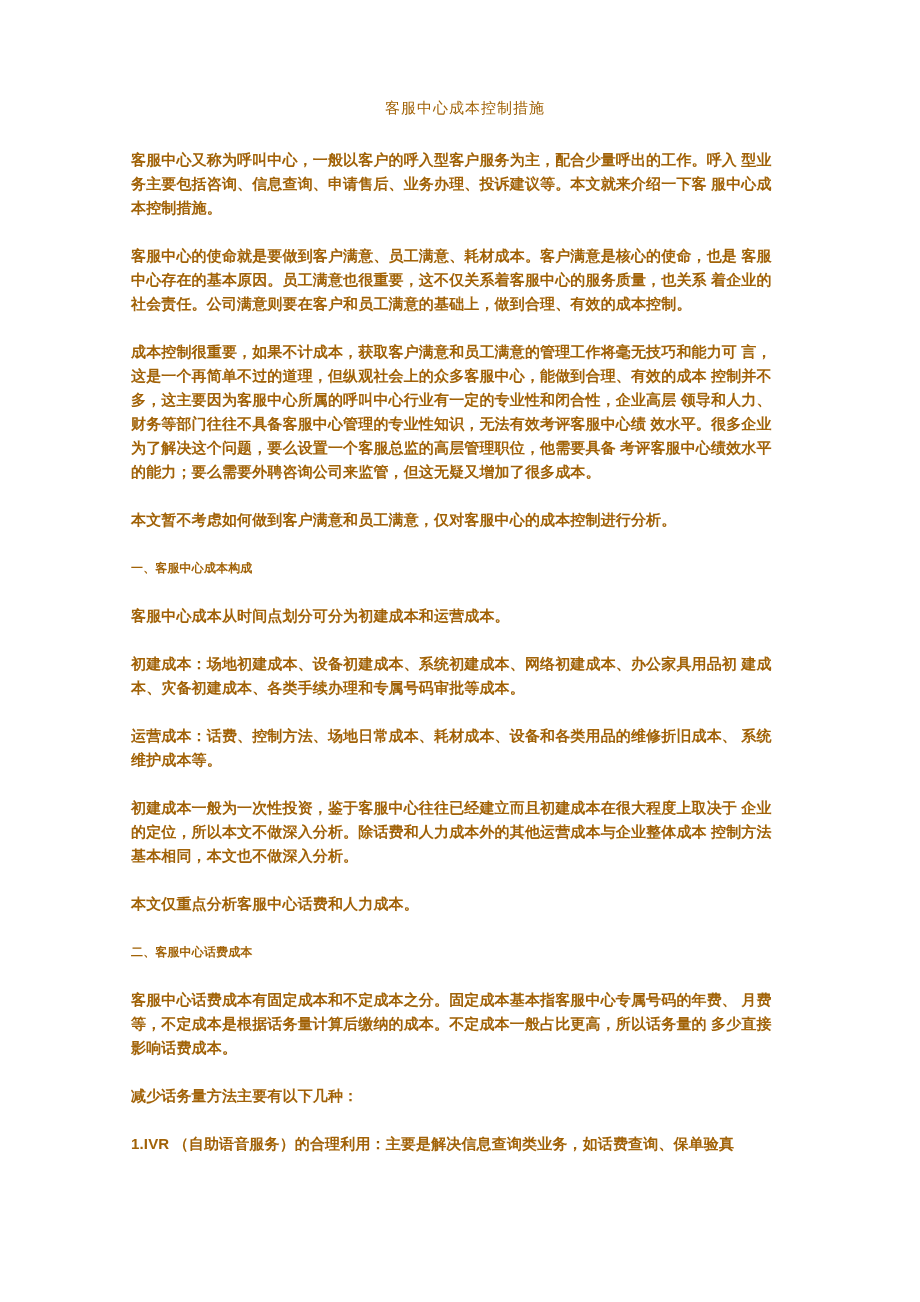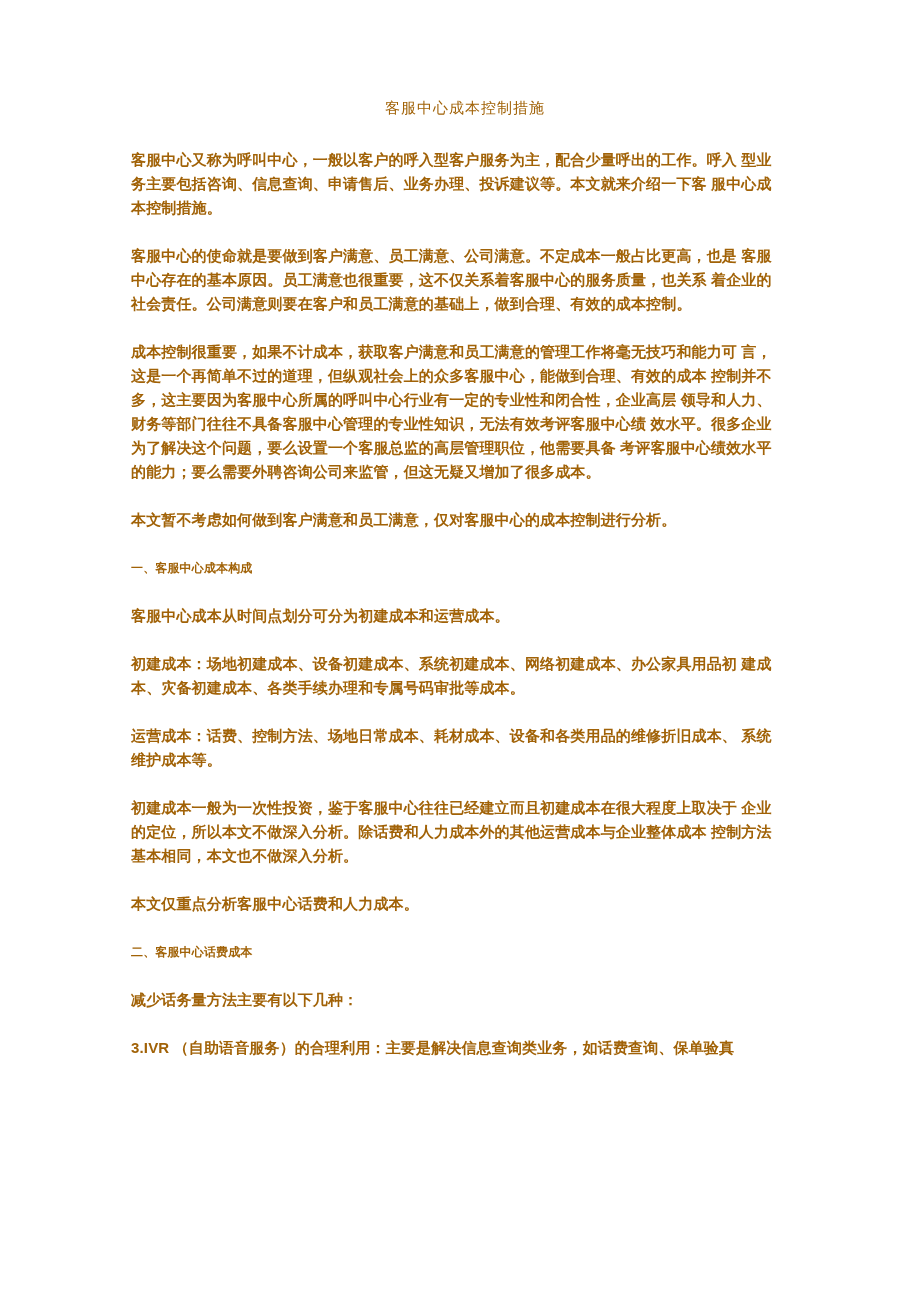--- a/index.html
+++ b/index.html
@@ -51,37 +51,40 @@
 </style>
 </head>
 <body>
 
 <div class="page">
   <div class="content">
     <h1 class="doc-title">客服中心成本控制措施</h1>
     <p class="para">客服中心又称为呼叫中心，一般以客户的呼入型客户服务为主，配合少量呼出的工作。呼入 型业
 务主要包括咨询、信息查询、申请售后、业务办理、投诉建议等。本文就来介绍一下客 服中心成
 本控制措施。</p>
-    <p class="para">客服中心的使命就是要做到客户满意、员工满意、公司满意。不定成本一般占比更高，也是 客服
+    <p class="para">客服中心的使命就是要做到客户满意、员工满意、耗材成本。客户满意是核心的使命，也是 客服
 中心存在的基本原因。员工满意也很重要，这不仅关系着客服中心的服务质量，也关系 着企业的
 社会责任。公司满意则要在客户和员工满意的基础上，做到合理、有效的成本控制。</p>
     <p class="para">成本控制很重要，如果不计成本，获取客户满意和员工满意的管理工作将毫无技巧和能力可 言，
 这是一个再简单不过的道理，但纵观社会上的众多客服中心，能做到合理、有效的成本 控制并不
 多，这主要因为客服中心所属的呼叫中心行业有一定的专业性和闭合性，企业高层 领导和人力、
 财务等部门往往不具备客服中心管理的专业性知识，无法有效考评客服中心绩 效水平。很多企业
 为了解决这个问题，要么设置一个客服总监的高层管理职位，他需要具备 考评客服中心绩效水平
 的能力；要么需要外聘咨询公司来监管，但这无疑又增加了很多成本。</p>
     <p class="para">本文暂不考虑如何做到客户满意和员工满意，仅对客服中心的成本控制进行分析。</p>
     <h2 class="heading">一、客服中心成本构成</h2>
     <p class="para">客服中心成本从时间点划分可分为初建成本和运营成本。</p>
     <p class="para">初建成本：场地初建成本、设备初建成本、系统初建成本、网络初建成本、办公家具用品初 建成
 本、灾备初建成本、各类手续办理和专属号码审批等成本。</p>
     <p class="para">运营成本：话费、控制方法、场地日常成本、耗材成本、设备和各类用品的维修折旧成本、 系统
 维护成本等。</p>
     <p class="para">初建成本一般为一次性投资，鉴于客服中心往往已经建立而且初建成本在很大程度上取决于 企业
 的定位，所以本文不做深入分析。除话费和人力成本外的其他运营成本与企业整体成本 控制方法
 基本相同，本文也不做深入分析。</p>
     <p class="para">本文仅重点分析客服中心话费和人力成本。</p>
     <h2 class="heading">二、客服中心话费成本</h2>
+    <p class="para">客服中心话费成本有固定成本和不定成本之分。固定成本基本指客服中心专属号码的年费、 月费
+等，不定成本是根据话务量计算后缴纳的成本。不定成本一般占比更高，所以话务量的 多少直接
+影响话费成本。</p>
     <p class="para">减少话务量方法主要有以下几种：</p>
-    <p class="para">3.IVR （自助语音服务）的合理利用：主要是解决信息查询类业务，如话费查询、保单验真</p>
+    <p class="para">1.IVR （自助语音服务）的合理利用：主要是解决信息查询类业务，如话费查询、保单验真</p>
   </div>
 </div>
 
 </body></html>

